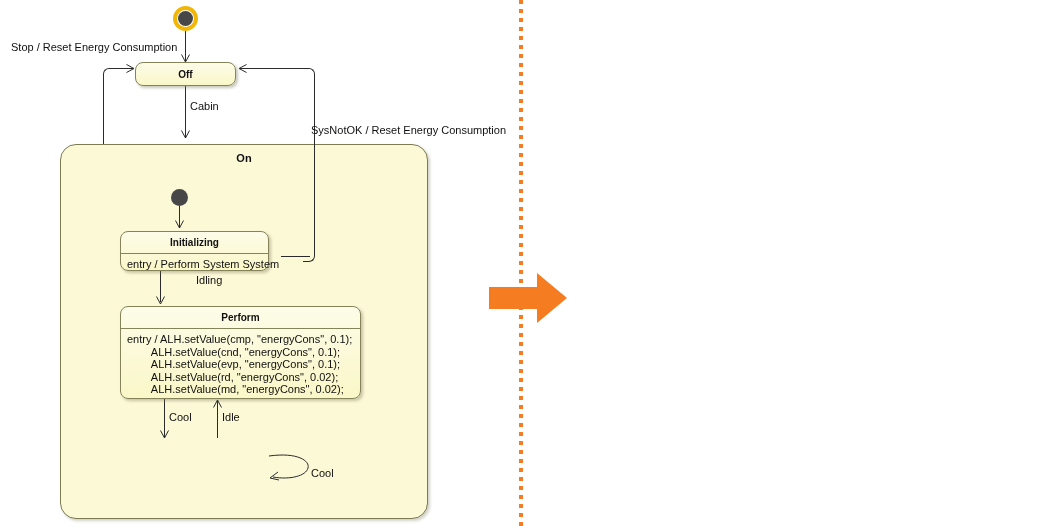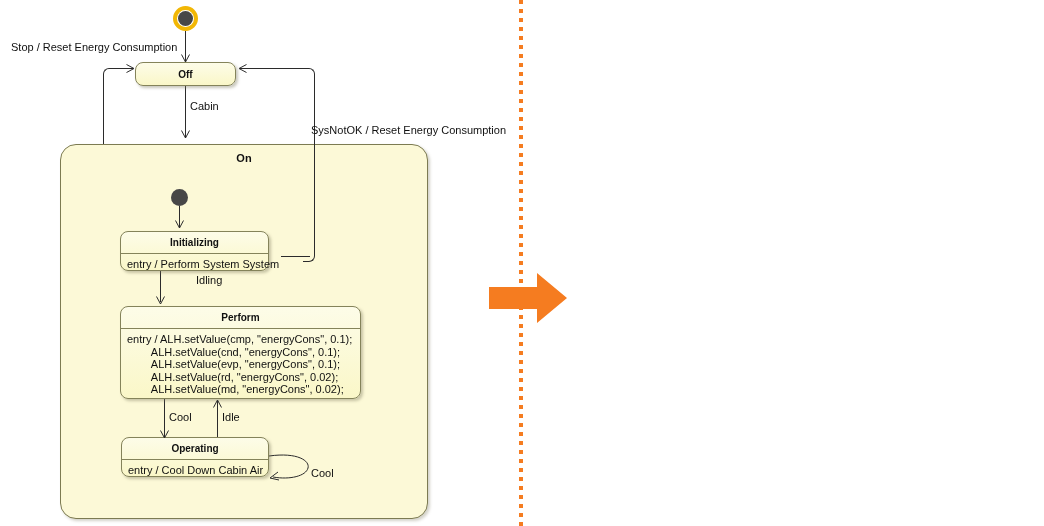--- a/index.html
+++ b/index.html
@@ -158,25 +158,20 @@
     <path d="M0.5,0.5 L4.5,8 L8.5,0.5" fill="none" stroke="#2b2b2b" stroke-width="1"></path>
     </svg>
   <div class="label" style="left:169px;top:411px;">Cool</div>
 
   <div class="edge v" style="left:217px;top:401px;height:37px;"></div>
   <svg class="arrowhead" style="left:213px;top:399px;" width="9" height="9">
     <path d="M0.5,8.5 L4.5,1 L8.5,8.5" fill="none" stroke="#2b2b2b" stroke-width="1"></path>
     </svg>
   <div class="label" style="left:222px;top:411px;">Idle</div>
 
-  <div class="state" style="left:121px;top:437px;width:148px;height:40px;">
-    <div class="state-name">Operating</div>
-    <div class="state-sep"></div>
-    <div class="state-body">entry / Cool Down Cabin Air</div>
-  </div>
 
   <svg class="loop" style="left:266px;top:450px;" width="46" height="34">
     <path d="M3,6 C32,2 44,11 42,18 C40,26 24,30 7,27" fill="none" stroke="#2b2b2b" stroke-width="1"></path>
     <path d="M12,22 L4,28 L13,30" fill="none" stroke="#2b2b2b" stroke-width="1"></path>
   </svg>
   <div class="label" style="left:311px;top:467px;">Cool</div>
 </div>
 
 <div class="panel" id="panel-right">
 

